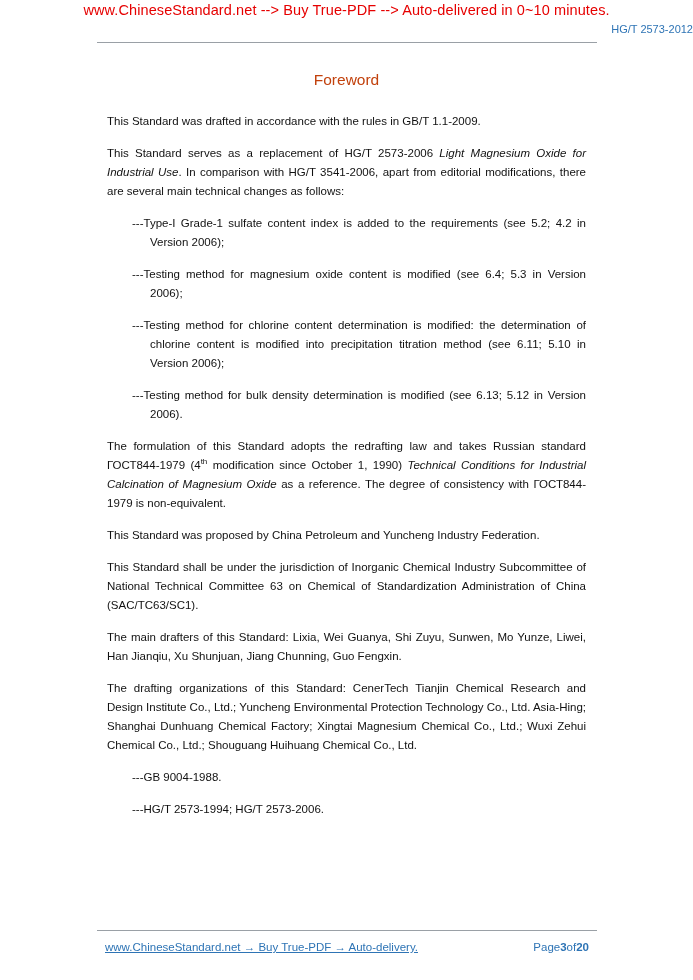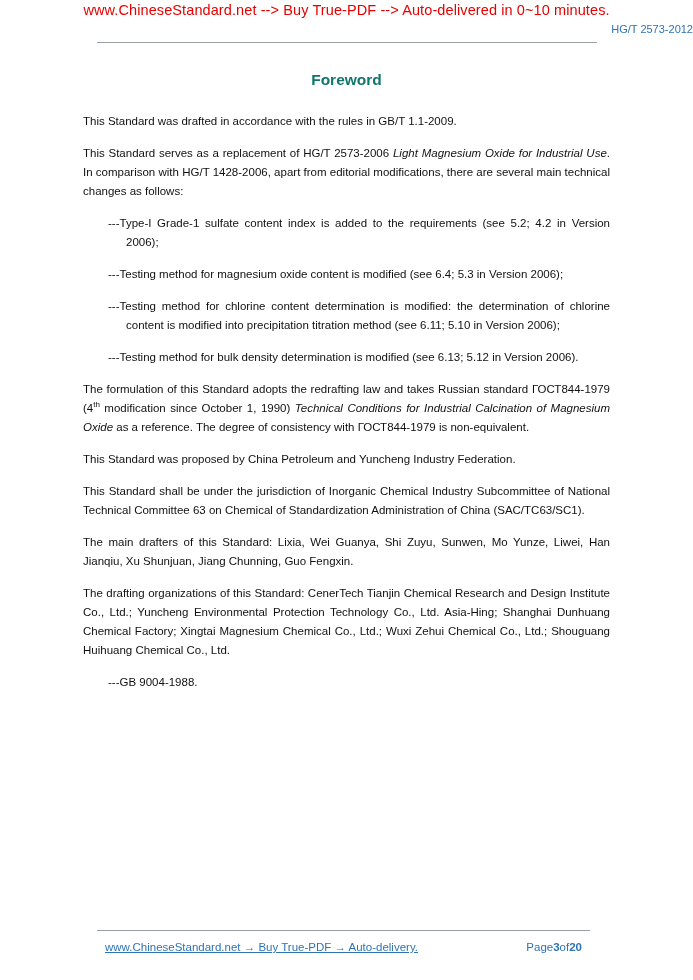--- a/index.html
+++ b/index.html
@@ -32,41 +32,41 @@
   }
   .rule{
     border-top:1px solid var(--rule);
     width:500px;
     margin:7px auto 0 auto;
     height:0;
   }
   .title{
     text-align:center;
     font-size:15.5px;
-    font-weight:bold;
-    color:#0f766e;
+    font-weight:normal;
+    color:#c2410c;
     margin:28px 0 23px 0;
   }
   .content{
-    padding:0 83px;
+    padding:0 107px;
     font-size:11.5px;
     line-height:19px;
     text-align:justify;
   }
   p.para{margin:0 0 13px 0;}
   .hang{
     margin:0 0 13px 43px;
     text-indent:-18px;
   }
   i{font-style:italic;}
   sup{font-size:8px;vertical-align:super;line-height:0;}
   .footer{
     position:absolute;
     left:97px;
-    right:103px;
+    right:96px;
     bottom:27px;
   }
   .footer-rule{
     border-top:1px solid var(--rule);
     margin-bottom:10px;
     height:0;
   }
   .footer-row{
     display:flex;
     justify-content:space-between;
@@ -91,39 +91,40 @@
   <div class="promo">www.ChineseStandard.net --&gt; Buy True-PDF --&gt; Auto-delivered in 0~10 minutes.</div>
   <div class="docnum">HG/T 2573-2012</div>
   <div class="rule"></div>
 
   <h1 class="title">Foreword</h1>
 
   <div class="content">
 
     <p class="para">This Standard was drafted in accordance with the rules in GB/T 1.1-2009.</p>
 
-    <p class="para"><span>This Standard serves as a replacement of HG/T 2573-2006 </span><i>Light Magnesium Oxide for Industrial Use</i><span>. In comparison with HG/T 1428-2006, apart from editorial modifications, there are several main technical changes as follows:</span></p>
+    <p class="para"><span>This Standard serves as a replacement of HG/T 2573-2006 </span><i>Light Magnesium Oxide for Industrial Use</i><span>. In comparison with HG/T 3541-2006, apart from editorial modifications, there are several main technical changes as follows:</span></p>
 
     <div class="hang">---Type-I Grade-1 sulfate content index is added to the requirements (see 5.2; 4.2 in Version 2006);</div>
     <div class="hang">---Testing method for magnesium oxide content is modified (see 6.4; 5.3 in Version 2006);</div>
     <div class="hang">---Testing method for chlorine content determination is modified: the determination of chlorine content is modified into precipitation titration method (see 6.11; 5.10 in Version 2006);</div>
     <div class="hang">---Testing method for bulk density determination is modified (see 6.13; 5.12 in Version 2006).</div>
 
     <p class="para"><span>The formulation of this Standard adopts the redrafting law and takes Russian standard ГОСТ844-1979 (4</span><sup>th</sup><span> modification since October 1, 1990) </span><i>Technical Conditions for Industrial Calcination of Magnesium Oxide</i><span> as a reference. The degree of consistency with ГОСТ844-1979 is non-equivalent.</span></p>
 
     <p class="para">This Standard was proposed by China Petroleum and Yuncheng Industry Federation.</p>
 
     <p class="para">This Standard shall be under the jurisdiction of Inorganic Chemical Industry Subcommittee of National Technical Committee 63 on Chemical of Standardization Administration of China (SAC/TC63/SC1).</p>
 
     <p class="para">The main drafters of this Standard: Lixia, Wei Guanya, Shi Zuyu, Sunwen, Mo Yunze, Liwei, Han Jianqiu, Xu Shunjuan, Jiang Chunning, Guo Fengxin.</p>
 
     <p class="para">The drafting organizations of this Standard: CenerTech Tianjin Chemical Research and Design Institute Co., Ltd.; Yuncheng Environmental Protection Technology Co., Ltd. Asia-Hing; Shanghai Dunhuang Chemical Factory; Xingtai Magnesium Chemical Co., Ltd.; Wuxi Zehui Chemical Co., Ltd.; Shouguang Huihuang Chemical Co., Ltd.</p>
 
 
     <div class="hang">---GB 9004-1988.</div>
+    <div class="hang">---HG/T 2573-1994; HG/T 2573-2006.</div>
 
   </div>
 
   <div class="footer">
     <div class="footer-rule"></div>
     <div class="footer-row">
       <span class="flink">www.ChineseStandard.net → Buy True-PDF → Auto-delivery.</span>
       <span class="page-info">
         <span>Page</span>
         <span class="bold">3</span>

